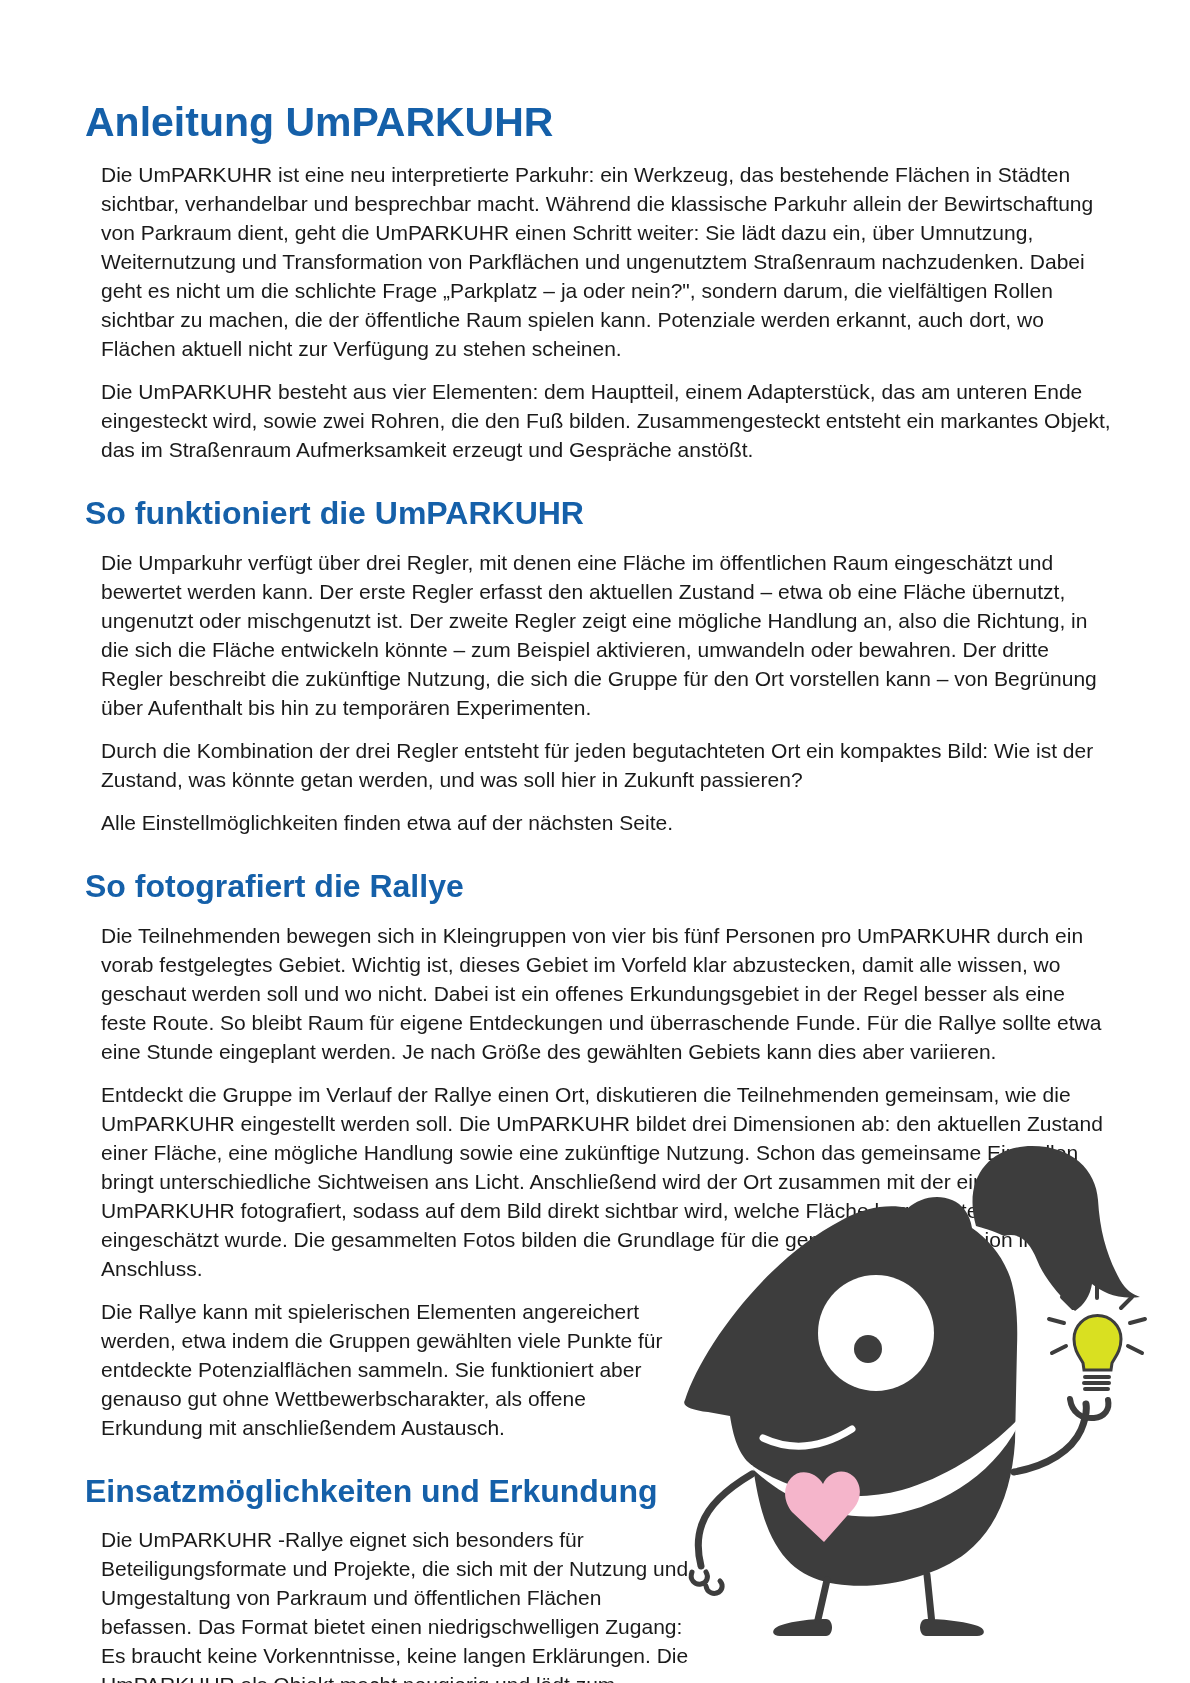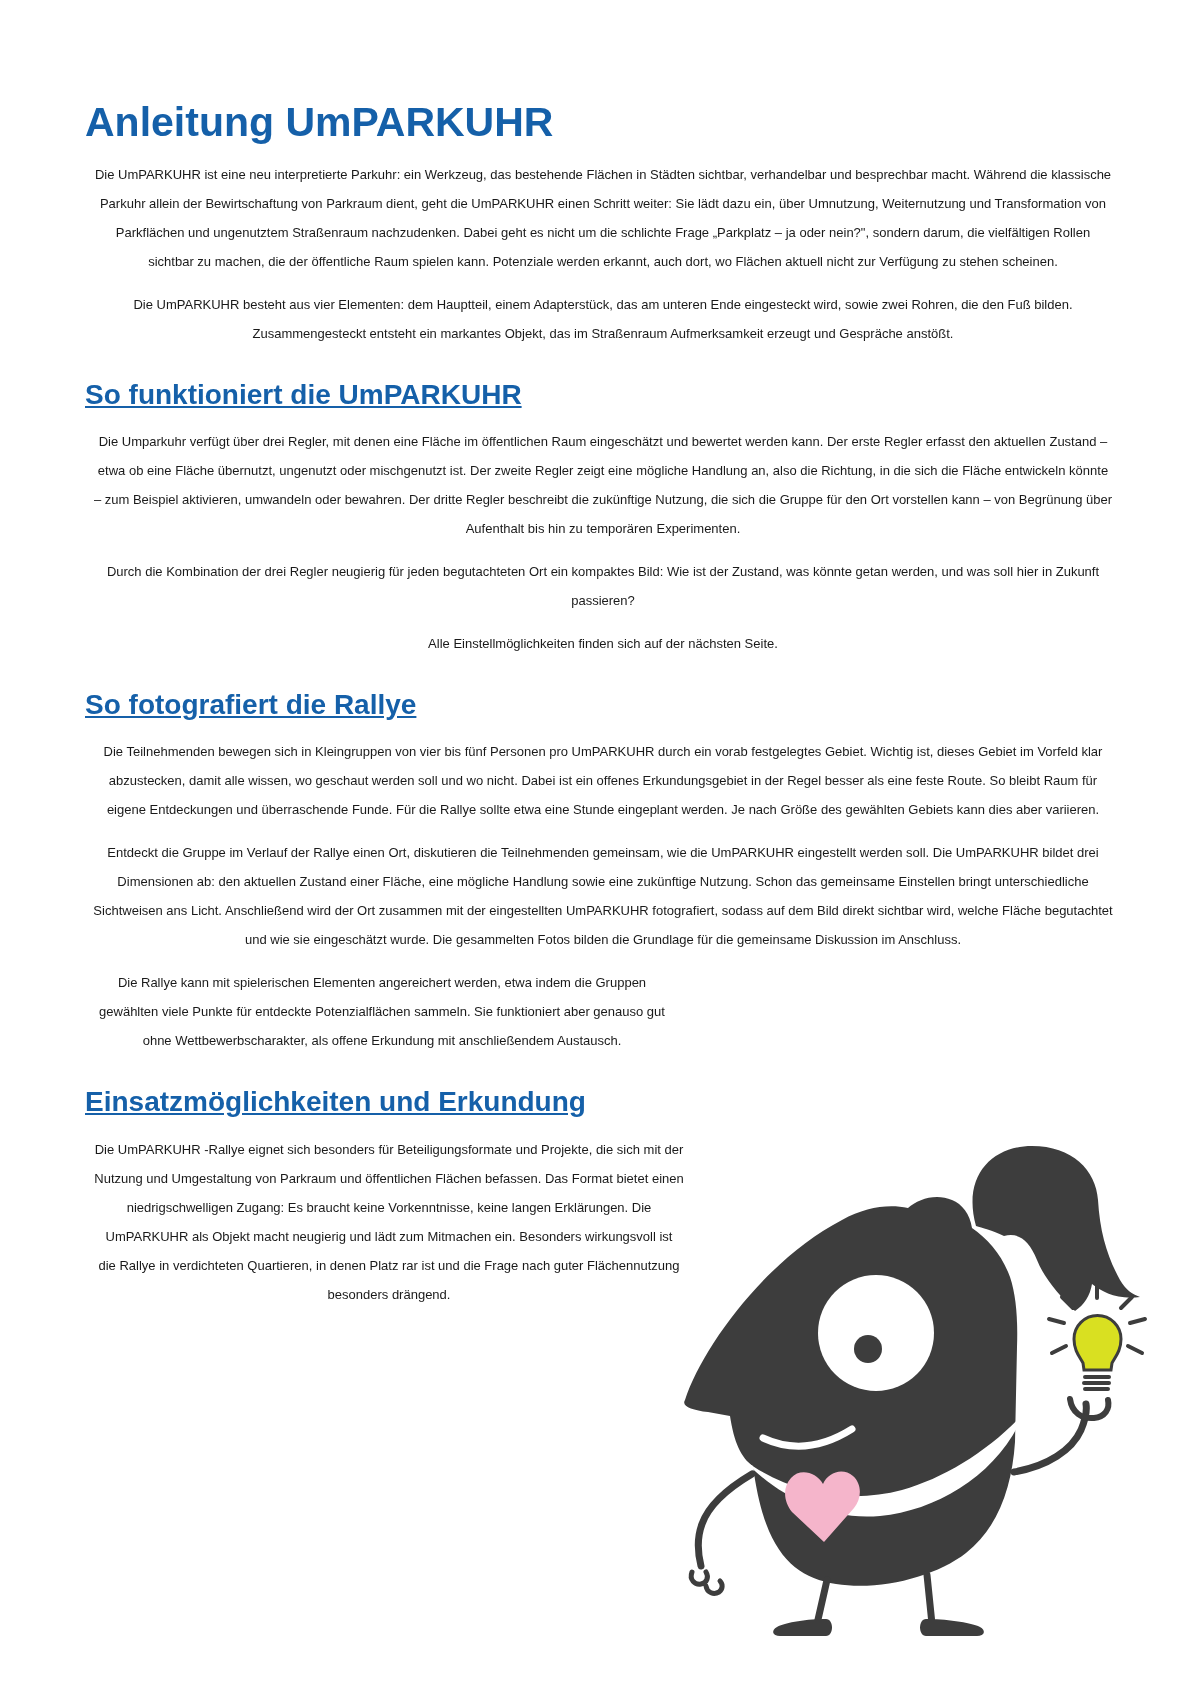--- a/index.html
+++ b/index.html
@@ -16,25 +16,25 @@
     font-family:"Liberation Sans","DejaVu Sans",sans-serif;
     color:var(--text);
   }
   .page{position:relative;width:1190px;height:1683px;background:#fff}
   .content{position:absolute;left:85px;top:100px;width:1028px}
   h1{
     font-size:41px;font-weight:bold;color:var(--accent);
     letter-spacing:0;margin:0 0 15px 0;line-height:1.1;
   }
   h2{
-    font-size:28px;font-weight:bold;color:var(--accent);
-    margin:31px 0 16px 0;line-height:1.15;text-decoration:underline;
+    font-size:32px;font-weight:bold;color:var(--accent);
+    margin:31px 0 16px 0;line-height:1.15;
   }
   p{
-    font-size:13px;line-height:29px;margin:0 0 14px 8px;color:var(--text);text-align:center;
+    font-size:21px;line-height:29px;margin:0 0 14px 16px;color:var(--text);
   }
   p strong{font-weight:normal}
   .narrow-1{max-width:578px}
   .narrow-2{max-width:592px}
   .mascot{
     position:absolute;left:640px;top:1142px;width:550px;height:541px;
   }
   .fill-ink{fill:var(--ink)}
   .stroke-ink{stroke:var(--ink);fill:none;stroke-linecap:round;stroke-linejoin:round}
   .fill-white{fill:#ffffff}
@@ -48,22 +48,22 @@
 <div class="page">
   <div class="content">
 
     <h1>Anleitung UmPARKUHR</h1>
 
     <p>Die UmPARKUHR ist eine neu interpretierte Parkuhr: ein Werkzeug, das bestehende Flächen in Städten sichtbar, verhandelbar und besprechbar macht. Während die klassische Parkuhr allein der Bewirtschaftung von Parkraum dient, geht die UmPARKUHR einen Schritt weiter: Sie lädt dazu ein, über Umnutzung, Weiternutzung und Transformation von Parkflächen und ungenutztem Straßenraum nachzudenken. Dabei geht es nicht um die schlichte Frage „Parkplatz – ja oder nein?", sondern darum, die vielfältigen Rollen sichtbar zu machen, die der öffentliche Raum spielen kann. Potenziale werden erkannt, auch dort, wo Flächen aktuell nicht zur Verfügung zu stehen scheinen.</p>
     <p>Die UmPARKUHR besteht aus vier Elementen: dem Hauptteil, einem Adapterstück, das am unteren Ende eingesteckt wird, sowie zwei Rohren, die den Fuß bilden. Zusammengesteckt entsteht ein markantes Objekt, das im Straßenraum Aufmerksamkeit erzeugt und Gespräche anstößt.</p>
 
     <h2>So funktioniert die UmPARKUHR</h2>
     <p><span>Die Umparkuhr verfügt über drei Regler, mit denen eine Fläche im öffentlichen Raum eingeschätzt und bewertet werden kann. Der erste Regler erfasst den </span><strong>aktuellen Zustand</strong><span> – etwa ob eine Fläche übernutzt, ungenutzt oder mischgenutzt ist. Der zweite Regler zeigt eine </span><strong>mögliche Handlung</strong><span> an, also die Richtung, in die sich die Fläche entwickeln könnte – zum Beispiel aktivieren, umwandeln oder bewahren. Der dritte Regler beschreibt die </span><strong>zukünftige Nutzung</strong><span>, die sich die Gruppe für den Ort vorstellen kann – von Begrünung über Aufenthalt bis hin zu temporären Experimenten.</span></p>
-    <p>Durch die Kombination der drei Regler neugierig für jeden begutachteten Ort ein kompaktes Bild: Wie ist der Zustand, was könnte getan werden, und was soll hier in Zukunft passieren?</p>
-    <p>Alle Einstellmöglichkeiten finden sich auf der nächsten Seite.</p>
+    <p>Durch die Kombination der drei Regler entsteht für jeden begutachteten Ort ein kompaktes Bild: Wie ist der Zustand, was könnte getan werden, und was soll hier in Zukunft passieren?</p>
+    <p>Alle Einstellmöglichkeiten finden etwa auf der nächsten Seite.</p>
 
     <h2>So fotografiert die Rallye</h2>
     <p>Die Teilnehmenden bewegen sich in Kleingruppen von vier bis fünf Personen pro UmPARKUHR durch ein vorab festgelegtes Gebiet. Wichtig ist, dieses Gebiet im Vorfeld klar abzustecken, damit alle wissen, wo geschaut werden soll und wo nicht. Dabei ist ein offenes Erkundungsgebiet in der Regel besser als eine feste Route. So bleibt Raum für eigene Entdeckungen und überraschende Funde. Für die Rallye sollte etwa eine Stunde eingeplant werden. Je nach Größe des gewählten Gebiets kann dies aber variieren.</p>
     <p>Entdeckt die Gruppe im Verlauf der Rallye einen Ort, diskutieren die Teilnehmenden gemeinsam, wie die UmPARKUHR eingestellt werden soll. Die UmPARKUHR bildet drei Dimensionen ab: den aktuellen Zustand einer Fläche, eine mögliche Handlung sowie eine zukünftige Nutzung. Schon das gemeinsame Einstellen bringt unterschiedliche Sichtweisen ans Licht. Anschließend wird der Ort zusammen mit der eingestellten UmPARKUHR fotografiert, sodass auf dem Bild direkt sichtbar wird, welche Fläche begutachtet und wie sie eingeschätzt wurde. Die gesammelten Fotos bilden die Grundlage für die gemeinsame Diskussion im Anschluss.</p>
     <p class="narrow-1">Die Rallye kann mit spielerischen Elementen angereichert werden, etwa indem die Gruppen gewählten viele Punkte für entdeckte Potenzialflächen sammeln. Sie funktioniert aber genauso gut ohne Wettbewerbscharakter, als offene Erkundung mit anschließendem Austausch.</p>
 
     <h2>Einsatzmöglichkeiten und Erkundung</h2>
     <p class="narrow-2"><span>Die UmPARKUHR -Rallye eignet sich besonders für Beteiligungsformate und Projekte, die sich mit der Nutzung und Umgestaltung von Parkraum und öffentlichen Flächen befassen. Das Format bietet einen niedrigschwelligen Zugang: Es braucht keine Vorkenntnisse, keine langen Erklärungen. Die UmPARKUHR als Objekt macht neugierig und lädt zum Mitmachen ein. Besonders wirkungsvoll ist</span><br><span>die Rallye in verdichteten Quartieren, in denen Platz rar ist und die Frage nach guter Flächennutzung besonders drängend.</span></p>
 
   </div>

